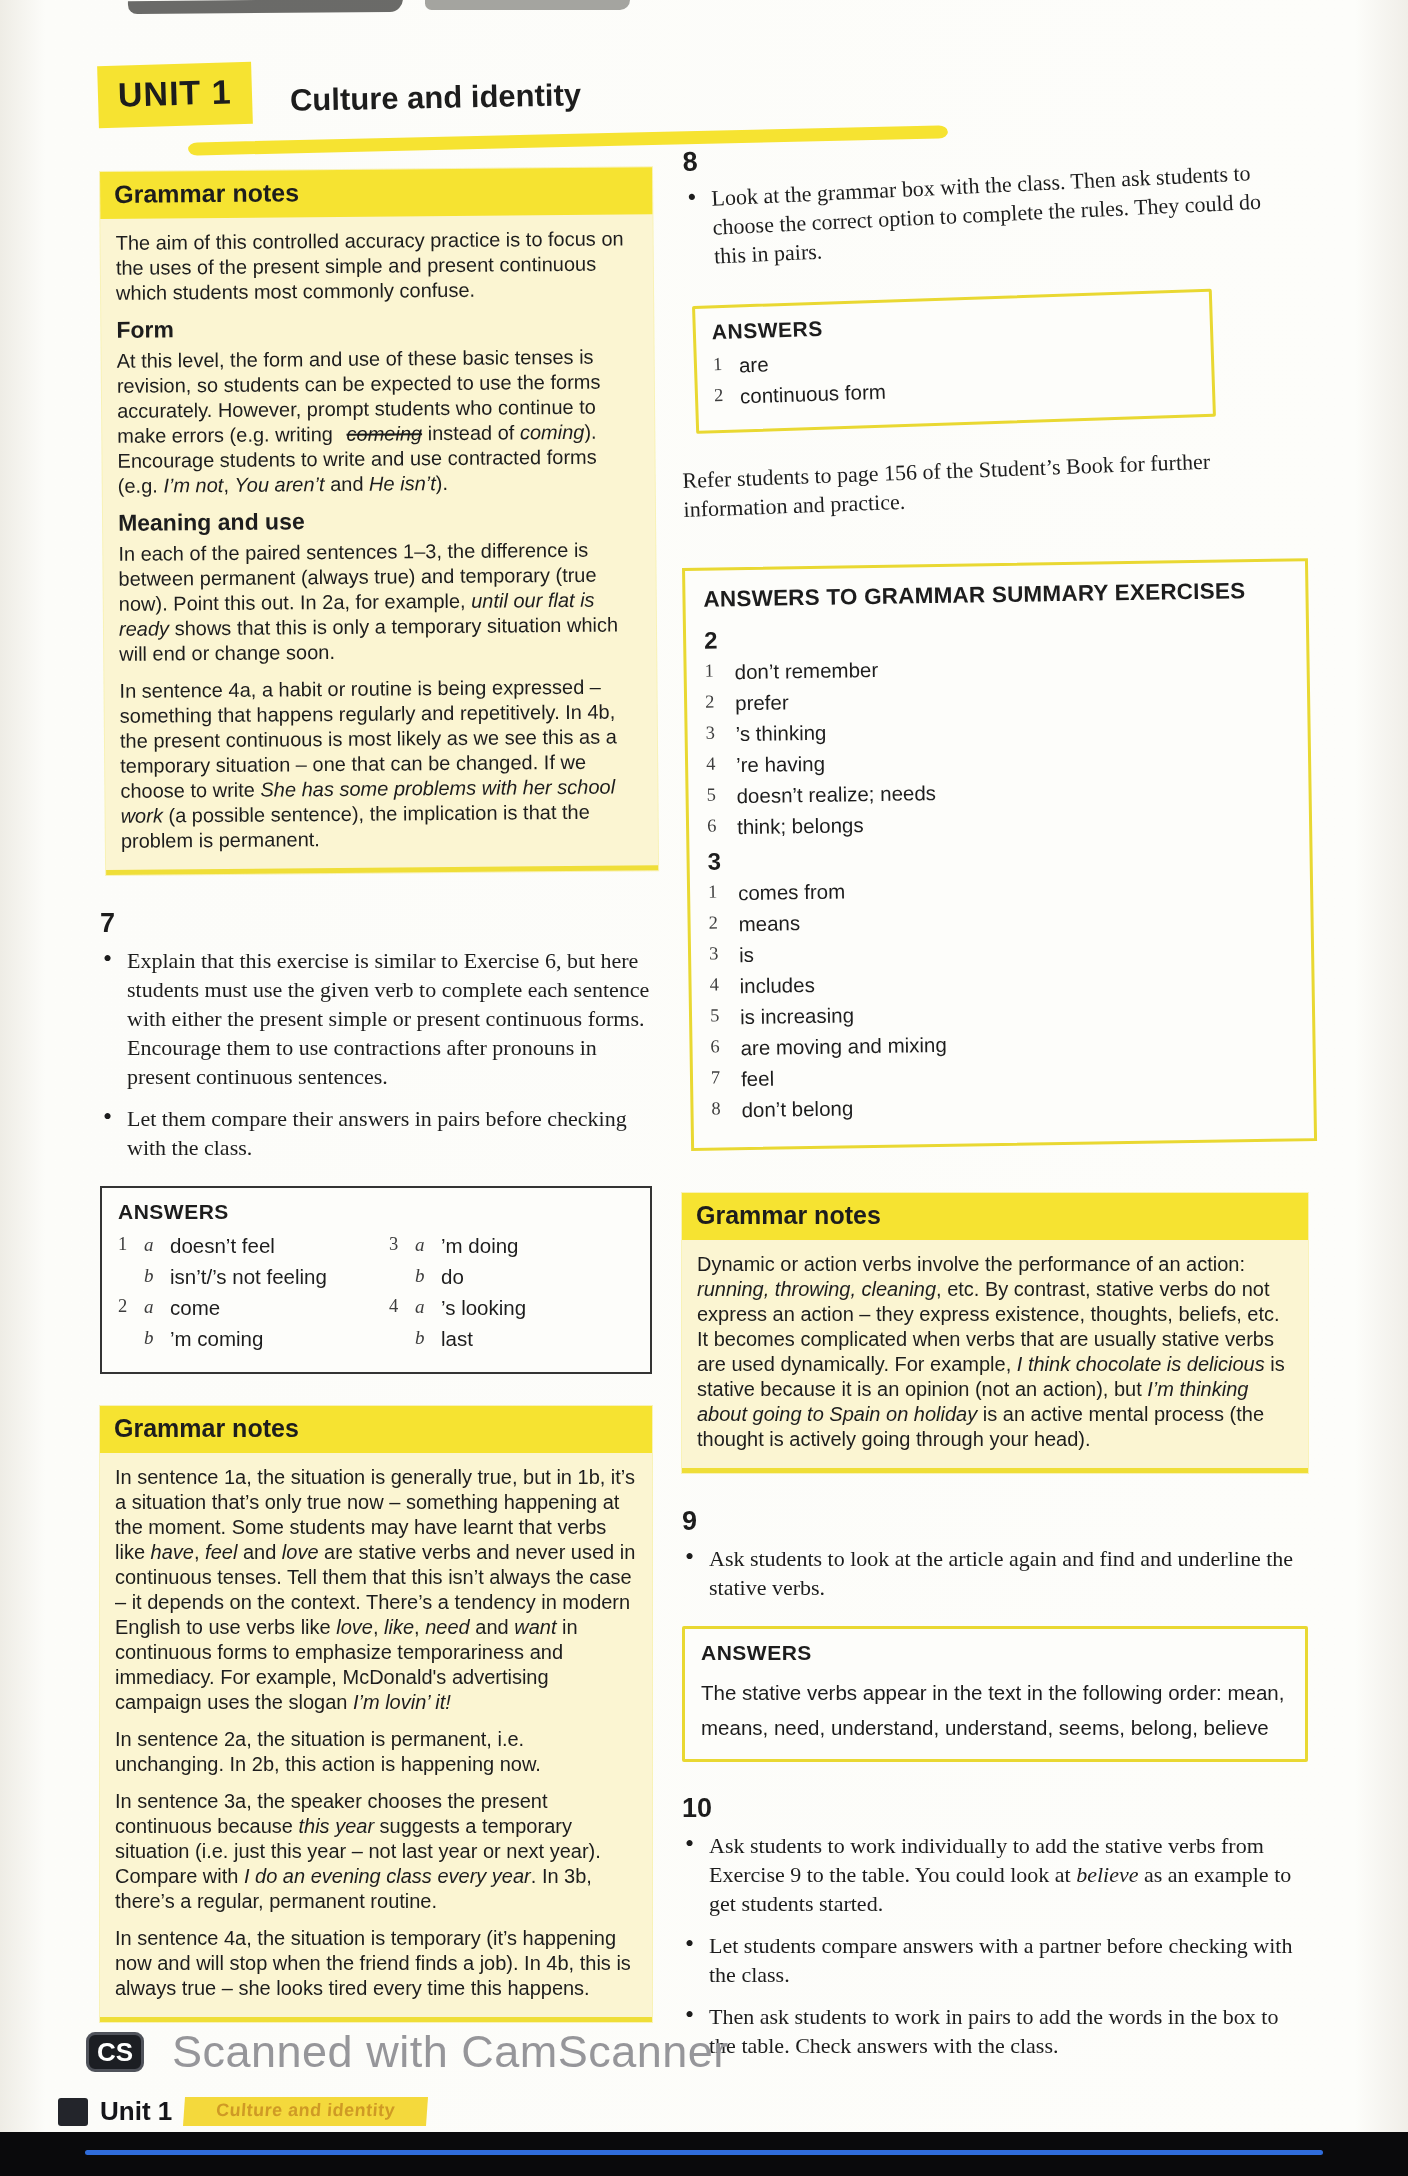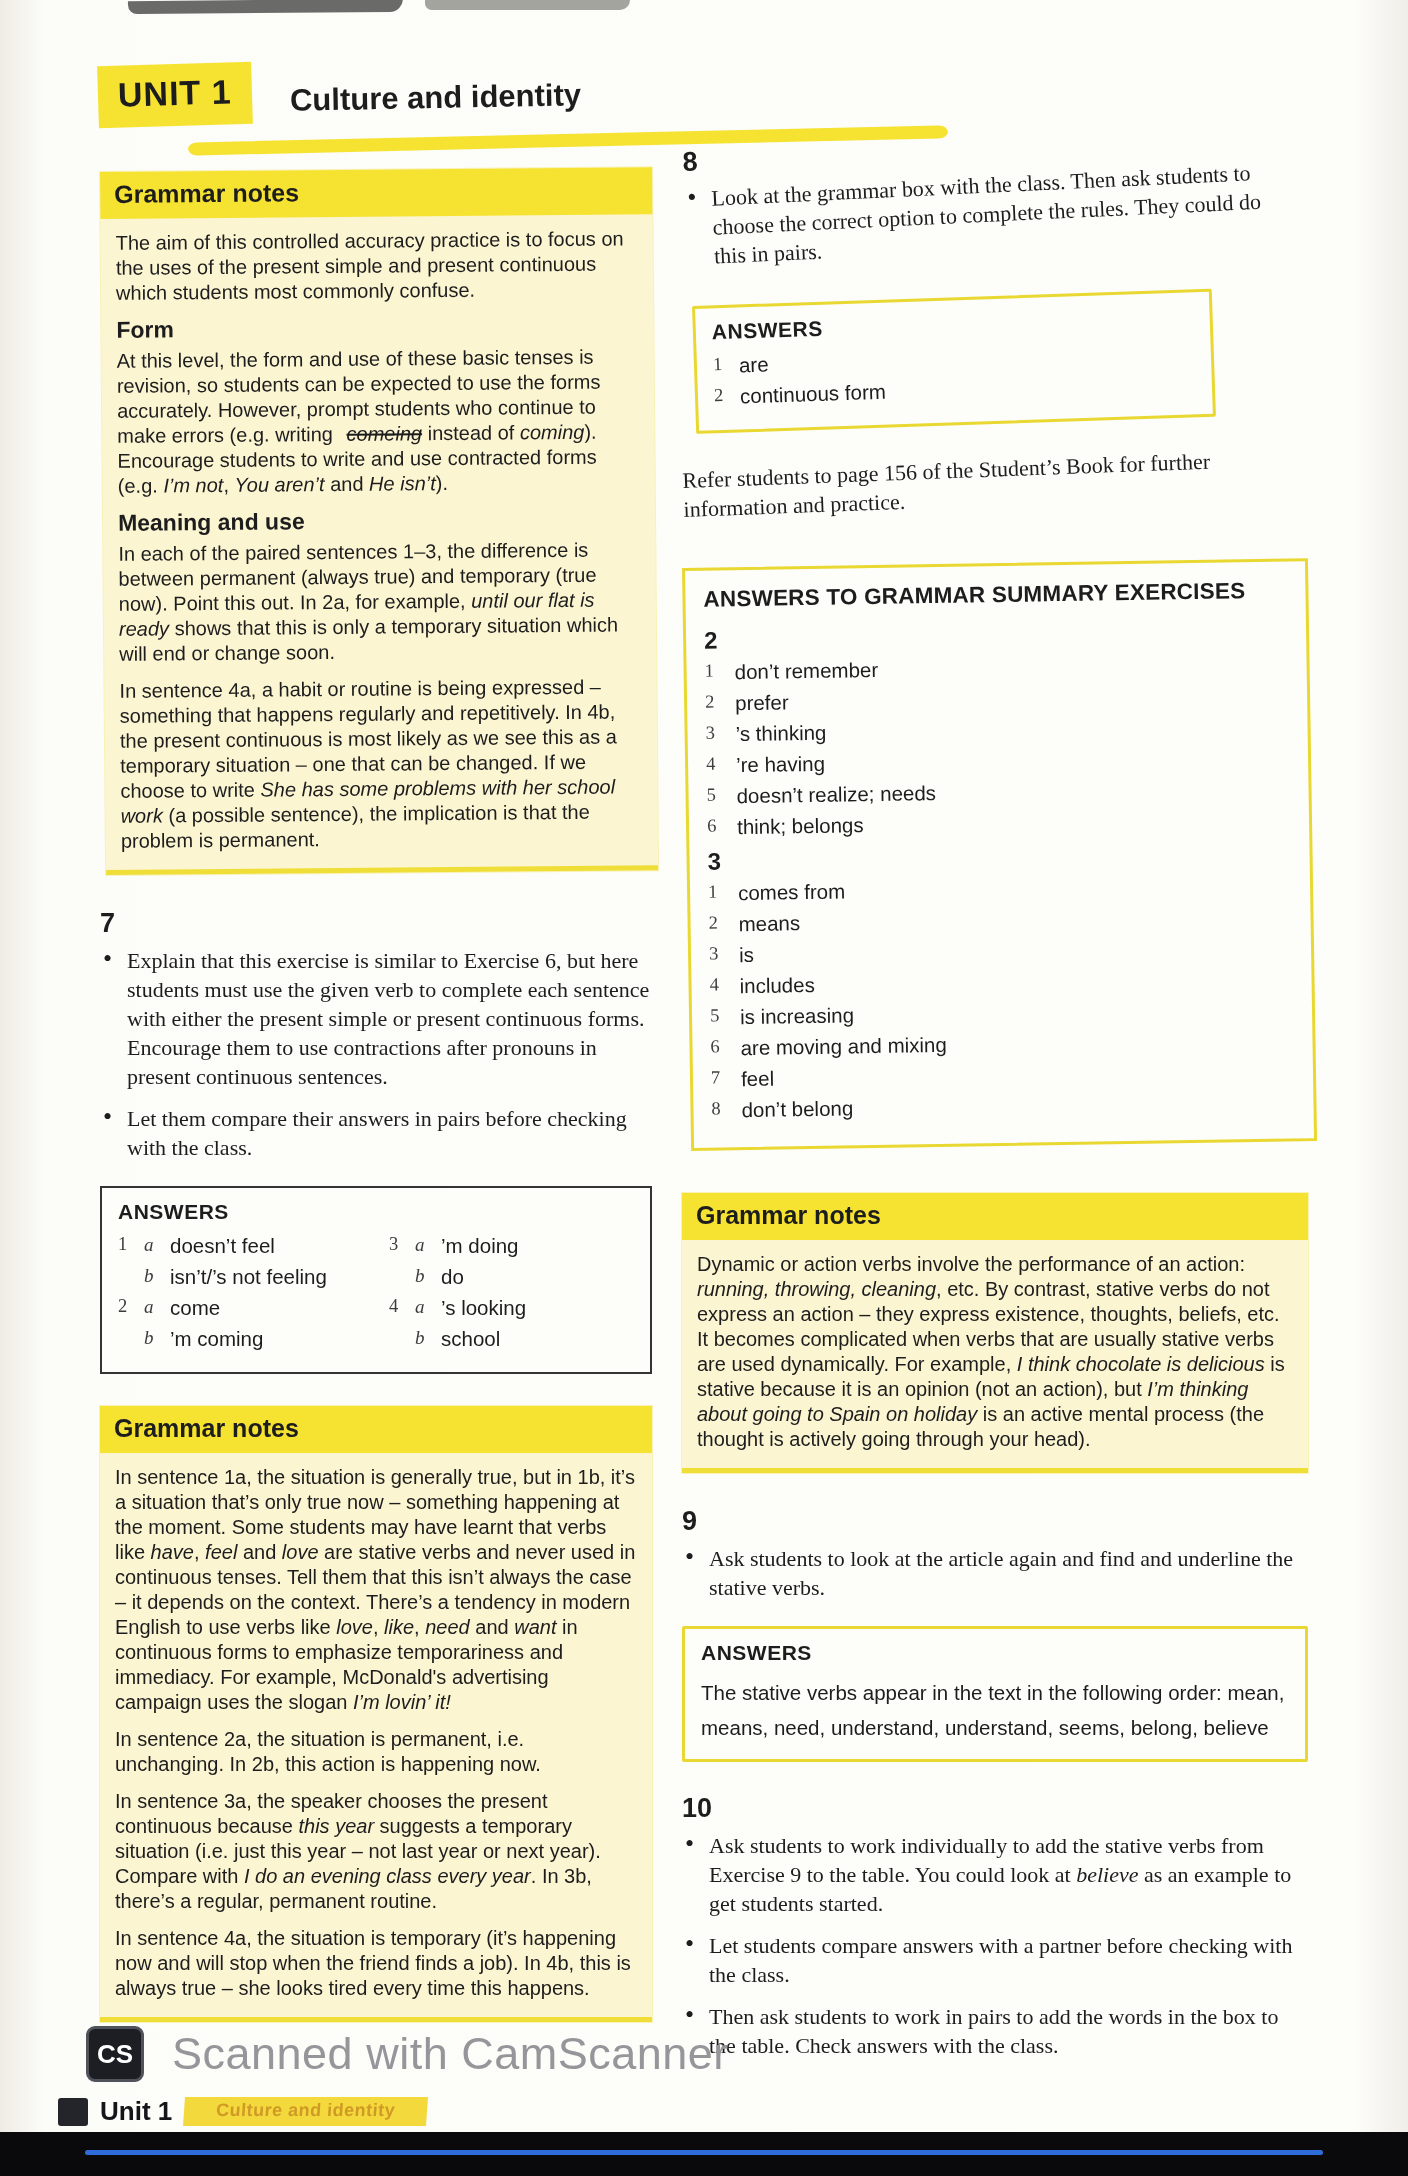--- a/index.html
+++ b/index.html
@@ -60,21 +60,21 @@
   .refer { font-family:"Liberation Serif", serif; font-size:22px; line-height:29px; transform:rotate(-2.1deg); transform-origin:left top; margin:4px 0 44px; width:600px; }
 
   .summary-box { border:3px solid #e9d832; background:#fdfdfa; padding:16px 18px 18px; transform:rotate(-.9deg); transform-origin:left top; margin-bottom:42px; }
   .sum-title { font-weight:700; font-size:22.5px; margin-bottom:14px; letter-spacing:.2px; }
   .sum-group { font-weight:700; font-size:24px; margin:8px 0 6px; }
   .sum-row { display:flex; margin-bottom:7px; font-size:20.5px; }
   .sum-row .n { width:30px; flex:none; font-size:18.5px; color:#3e3e3e; font-family:"Liberation Serif", serif; }
 
   
   .watermark-row { position:absolute; left:86px; top:2026px; display:flex; align-items:center; gap:16px; z-index:6; }
-  .cs-badge { width:58px; height:56px; background:#1c1e23; border:3px solid #50535b; border-radius:9px; color:#fff; font-weight:700; font-size:26px; display:flex; align-items:center; justify-content:center; }
+  .cs-badge { width:58px; height:40px; background:#1c1e23; border:3px solid #50535b; border-radius:9px; color:#fff; font-weight:700; font-size:26px; display:flex; align-items:center; justify-content:center; }
   .watermark-text { font-size:45px; color:#96969a; letter-spacing:.5px;margin-left:12px; }
   .footer-page { position:absolute; left:58px; top:2096px; display:flex; align-items:center; gap:12px; z-index:4; }
   .corner-mark { width:30px; height:28px; background:#23252b; border-radius:3px; }
   .footer-unit { font-size:26px; font-weight:700; color:#15151a; }
   .footer-hl { background:#f4d93c; color:#cf9a25; font-size:18px; font-weight:700; padding:3px 32px 5px; transform:skewX(-4deg); letter-spacing:.5px; }
   .bottom-bar { position:absolute; left:0; bottom:0; width:1408px; height:44px; background:#0a0a0c; }
   .bottom-bar .blue { position:absolute; left:85px; right:85px; top:18px; height:5px; background:#2f6cdb; border-radius:3px; }
 </style>
 </head>
 <body>
@@ -149,21 +149,21 @@
               <span class="t">do</span>
             </div>
           <div class="ans-row">
               <span class="n">4</span>
               <span class="l">a</span>
               <span class="t">’s looking</span>
             </div>
           <div class="ans-row">
               <span class="n"></span>
               <span class="l">b</span>
-              <span class="t">school</span>
+              <span class="t">last</span>
             </div>
         </div>
       </div>
     </section>
 
     <section class="gn-box">
       <div class="gn-title">Grammar notes</div>
       <div class="gn-body">
         <p><span>In sentence 1a, the situation is generally true, but in 1b, it’s a situation that’s only true now – something happening at the moment. Some students may have learnt that verbs like </span><span class="i">have</span><span>, </span><span class="i">feel</span><span> and </span><span class="i">love</span><span> are stative verbs and never used in continuous tenses. Tell them that this isn’t always the case – it depends on the context. There’s a tendency in modern English to use verbs like </span><span class="i">love</span><span>, </span><span class="i">like</span><span>, </span><span class="i">need</span><span> and </span><span class="i">want</span><span> in continuous forms to emphasize temporariness and immediacy. For example, McDonald's advertising campaign uses the slogan </span><span class="i">I’m lovin’ it!</span></p>
         <p>In sentence 2a, the situation is permanent, i.e. unchanging. In 2b, this action is happening now.</p>

